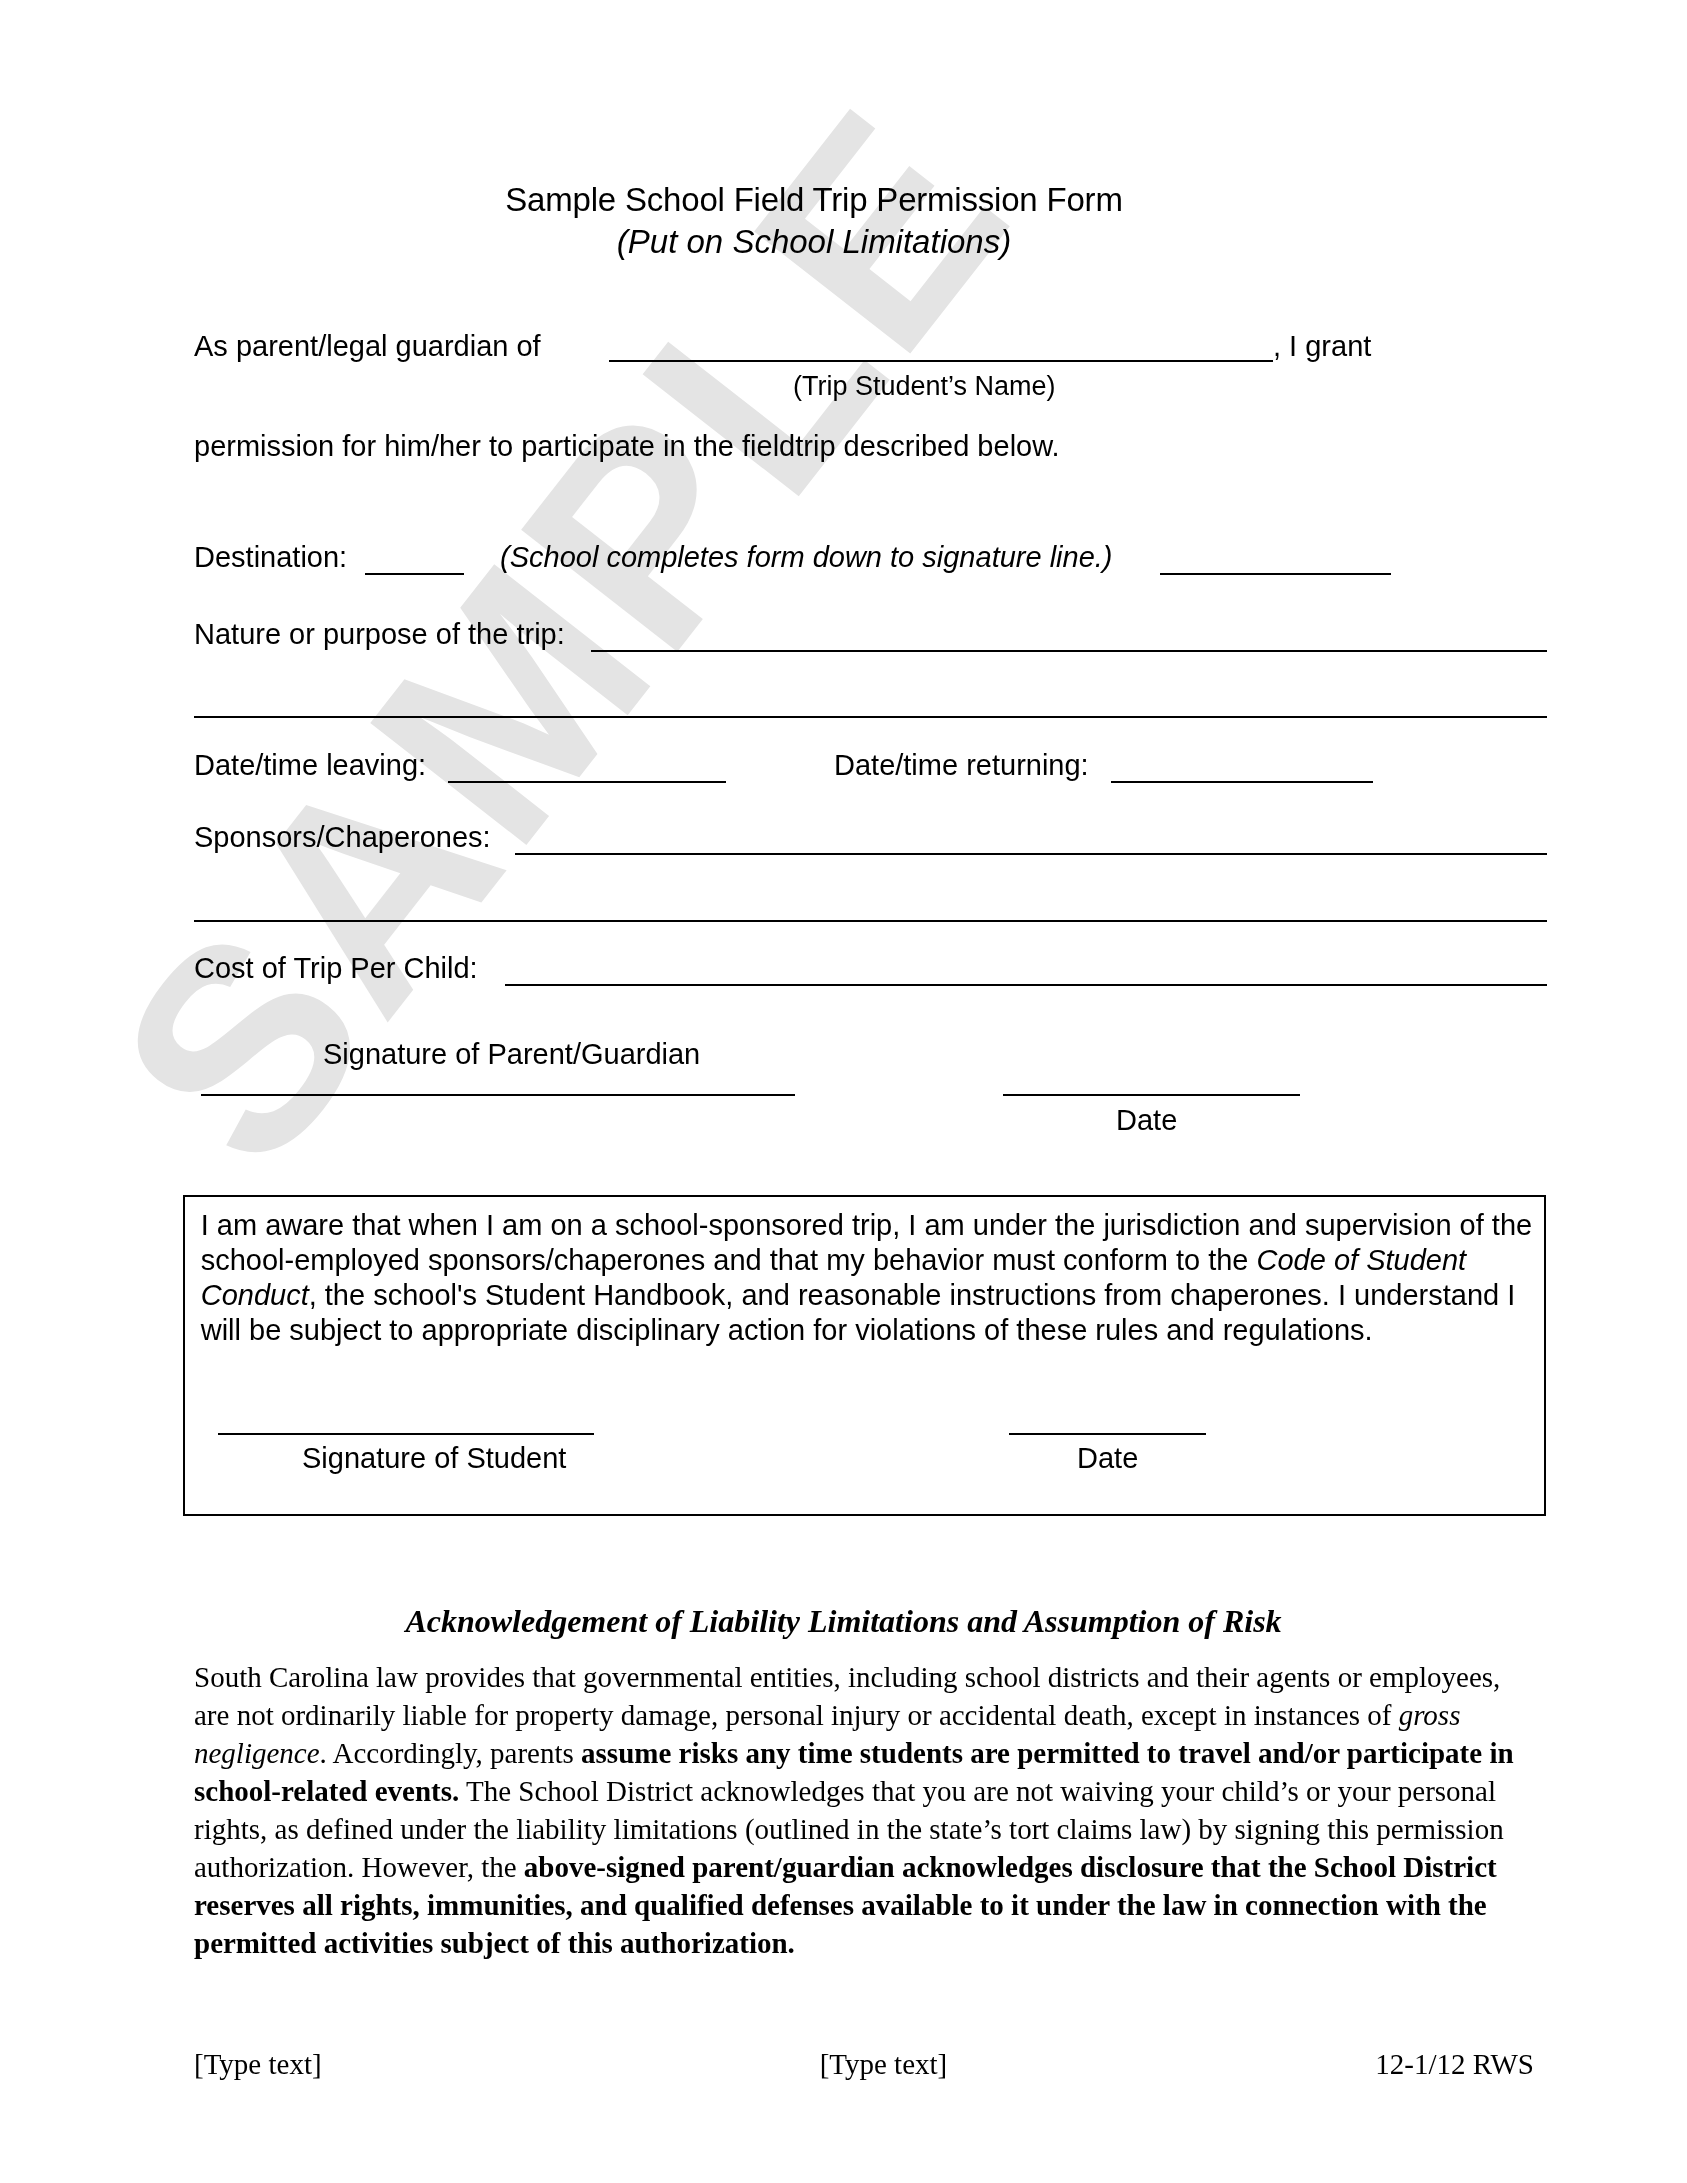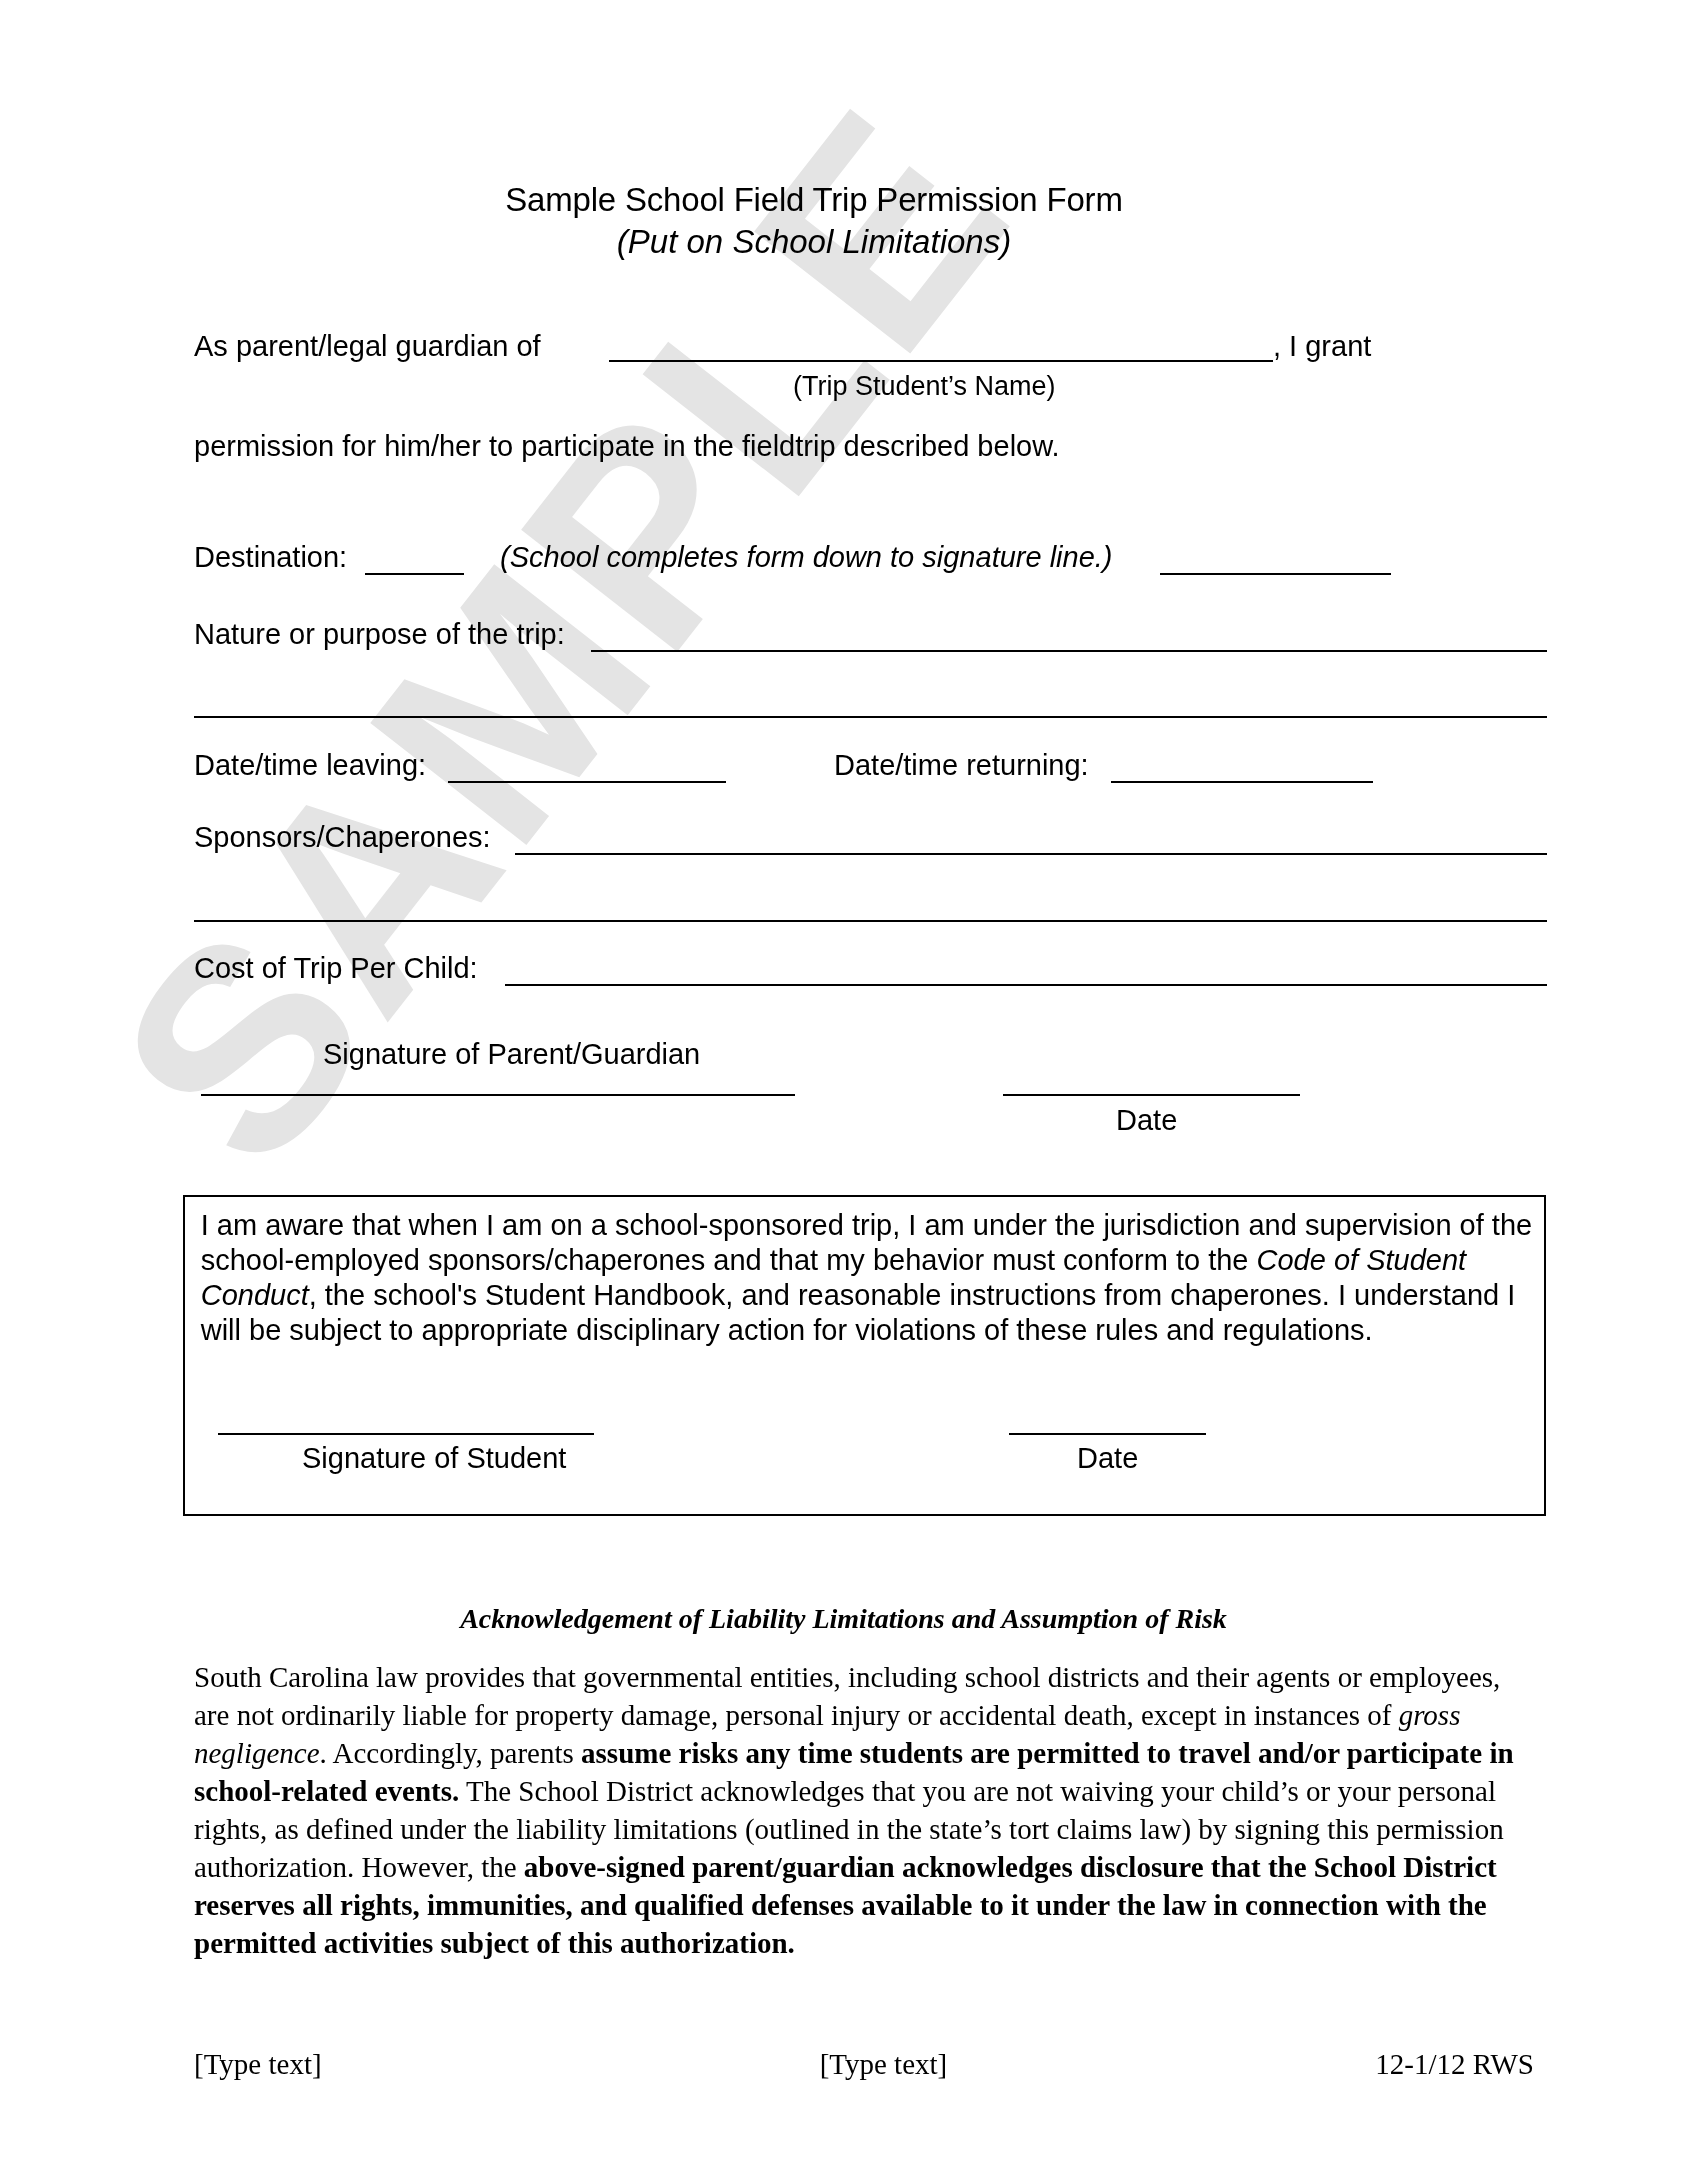--- a/index.html
+++ b/index.html
@@ -112,21 +112,21 @@
   
   .ack-heading {
     position: absolute;
     left: 0;
     top: 1603px;
     width: 1687px;
     text-align: center;
     font-family: "Liberation Serif", serif;
     font-weight: 700;
     font-style: italic;
-    font-size: 28px;
+    font-size: 32px;
   }
   .legal-para {
     position: absolute;
     left: 194px;
     top: 1658px;
     width: 1340px;
     font-family: "Liberation Serif", serif;
     font-size: 29px;
     line-height: 38px;
     text-align: left;

